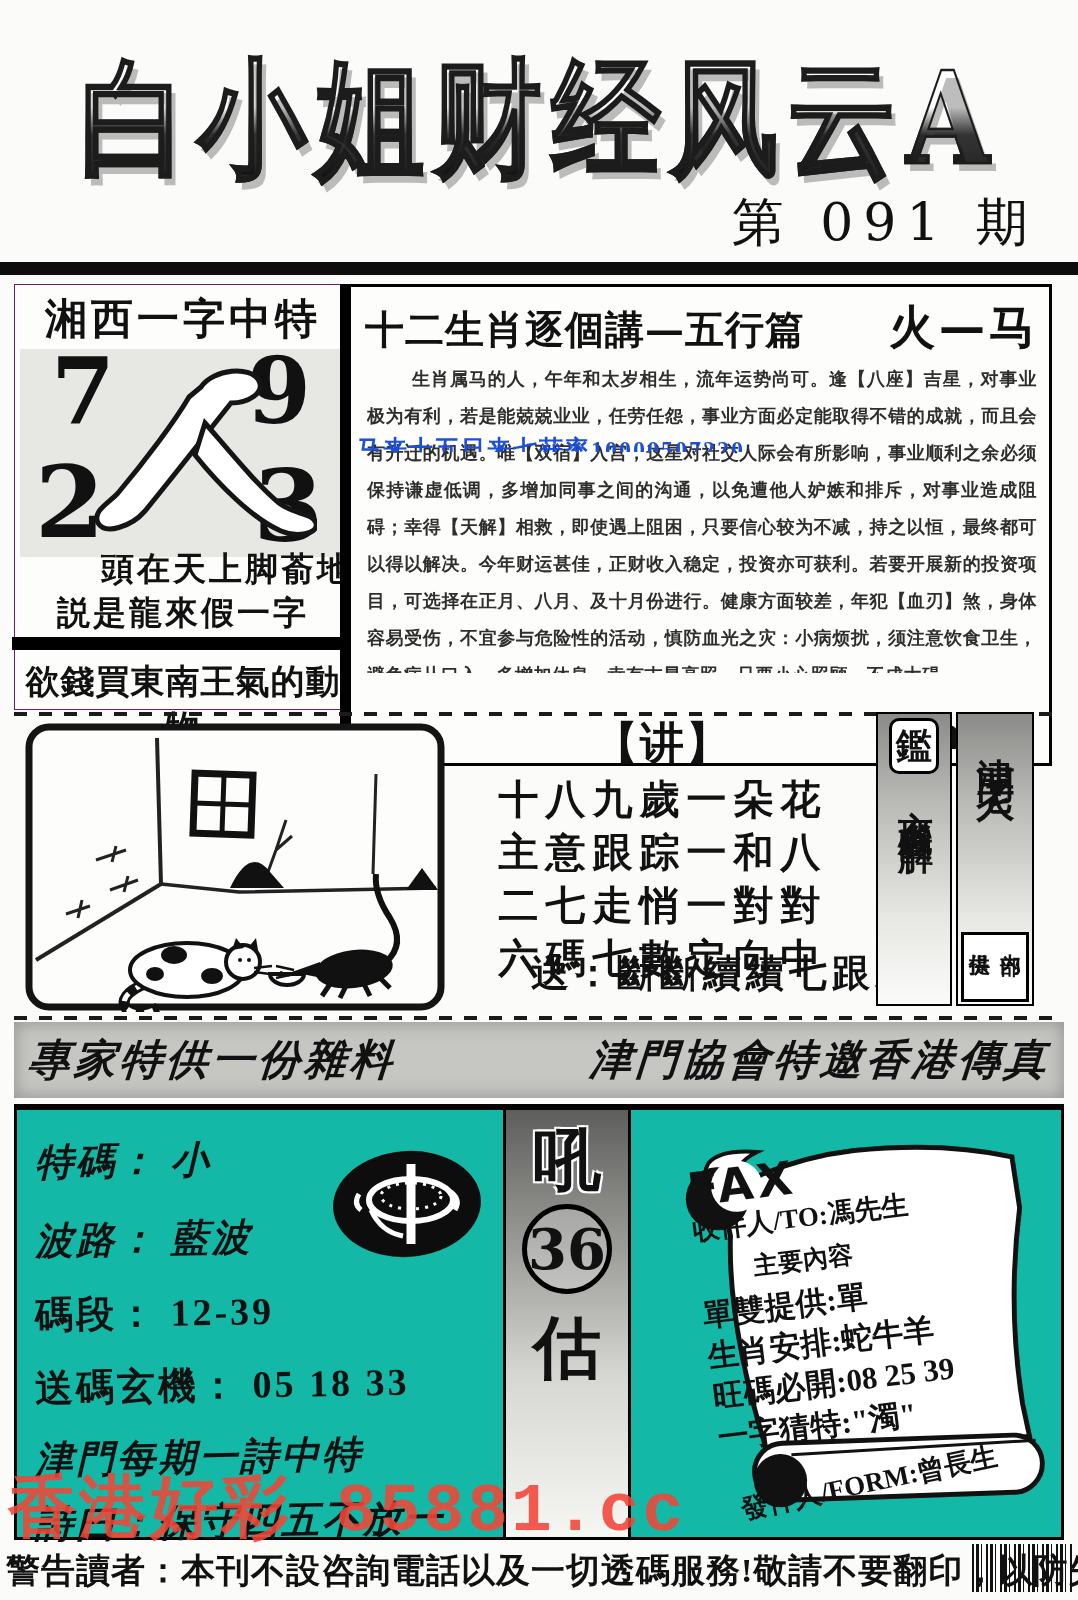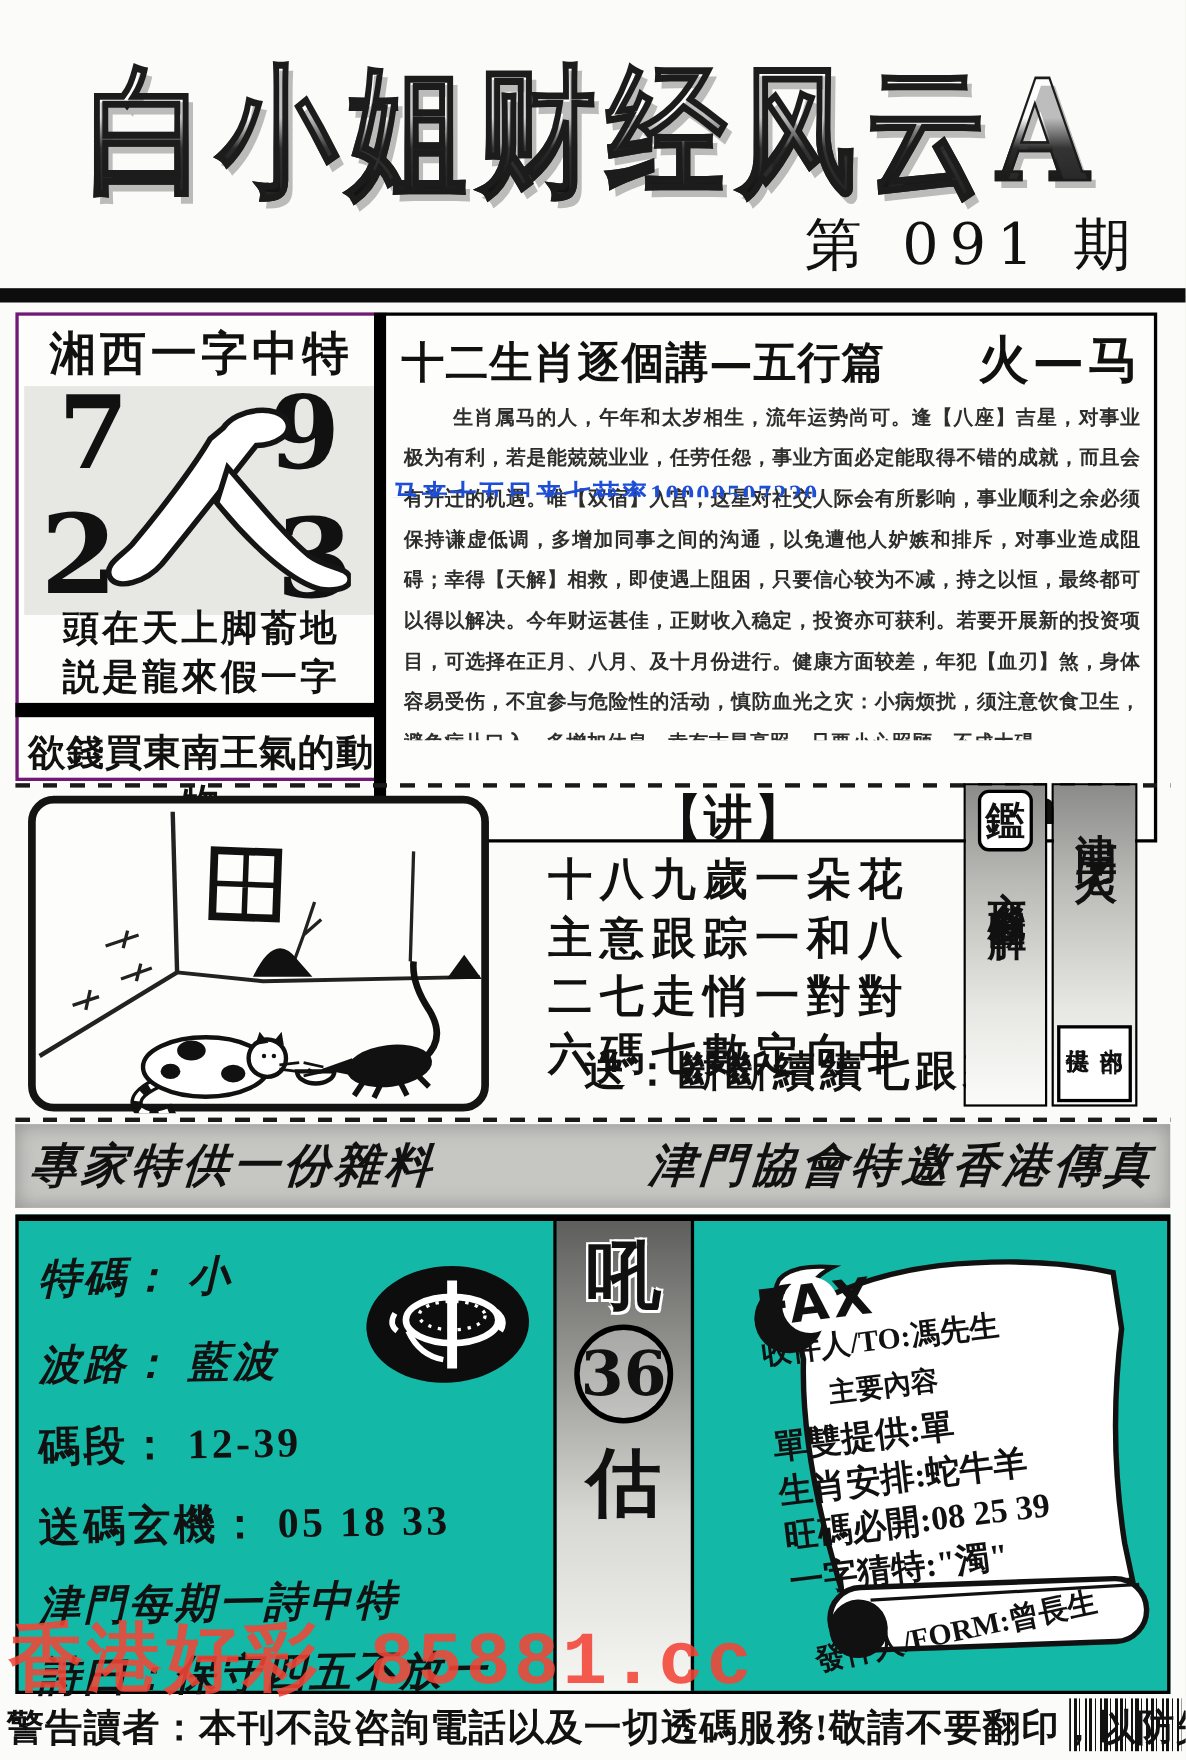--- a/index.html
+++ b/index.html
@@ -14,33 +14,33 @@
     background:linear-gradient(180deg,#ffffff 0%,#fdfdfd 42%,#2b2b2b 58%,#000 100%);
     -webkit-background-clip:text;background-clip:text;color:transparent;
     -webkit-text-stroke:2px #1c1c1c;
     text-shadow:5px 6px 0 rgba(70,70,70,.35);}
   .issue{position:absolute;right:40px;top:188px;font-family:"DejaVu Serif",serif;
     font-weight:400;font-size:52px;letter-spacing:10px;margin-left:36px;}
   .top-bar{position:absolute;left:0;top:262px;width:1078px;height:13px;background:#0d0d0d;}
 
   
   .left-box{position:absolute;left:14px;top:284px;width:338px;height:426px;
-    border:3px solid #701a75;background:#fdfdfb;}
+    border:1px solid #701a75;background:#fdfdfb;}
   .lb-title{position:absolute;left:0;top:6px;width:100%;text-align:center;
     font-size:42px;font-weight:900;letter-spacing:4px;}
   .lb-gray{position:absolute;left:5px;top:64px;right:5px;height:208px;background:#e7e7e3;}
   .lb-num{position:absolute;font-family:"DejaVu Serif",serif;font-weight:900;}
   .n7{left:36px;top:52px;font-size:92px;}
   .n9{right:40px;top:52px;font-size:92px;}
   .n2{left:20px;top:158px;font-size:100px;}
   .n3{right:28px;top:162px;font-size:100px;}
   .lb-shape{position:absolute;left:38px;top:78px;width:264px;height:188px;}
   .lb-line{position:absolute;left:0;width:100%;text-align:center;font-size:33px;
     font-weight:900;letter-spacing:3px;}
-  .lbl1{top:262px;} .lbl2{top:306px;}
+  .lbl1{top:262px;margin-left:44px;} .lbl2{top:306px;}
   .lb-sep{position:absolute;left:-3px;right:-3px;top:352px;height:13px;background:#000;}
   .lb-bottom{position:absolute;left:0;top:374px;width:100%;text-align:center;
     font-size:34px;font-weight:900;letter-spacing:1px;}
 
   
   .zodiac-box{position:absolute;left:340px;top:284px;width:712px;height:482px;
     border:3px solid #000;border-left:11px solid #000;background:#fdfdfb;}
   .z-head{position:absolute;left:14px;top:10px;right:10px;display:flex;
     justify-content:space-between;align-items:baseline;}
   .z-title{font-family:"DejaVu Serif",serif;font-size:39px;font-weight:900;letter-spacing:1px;}

